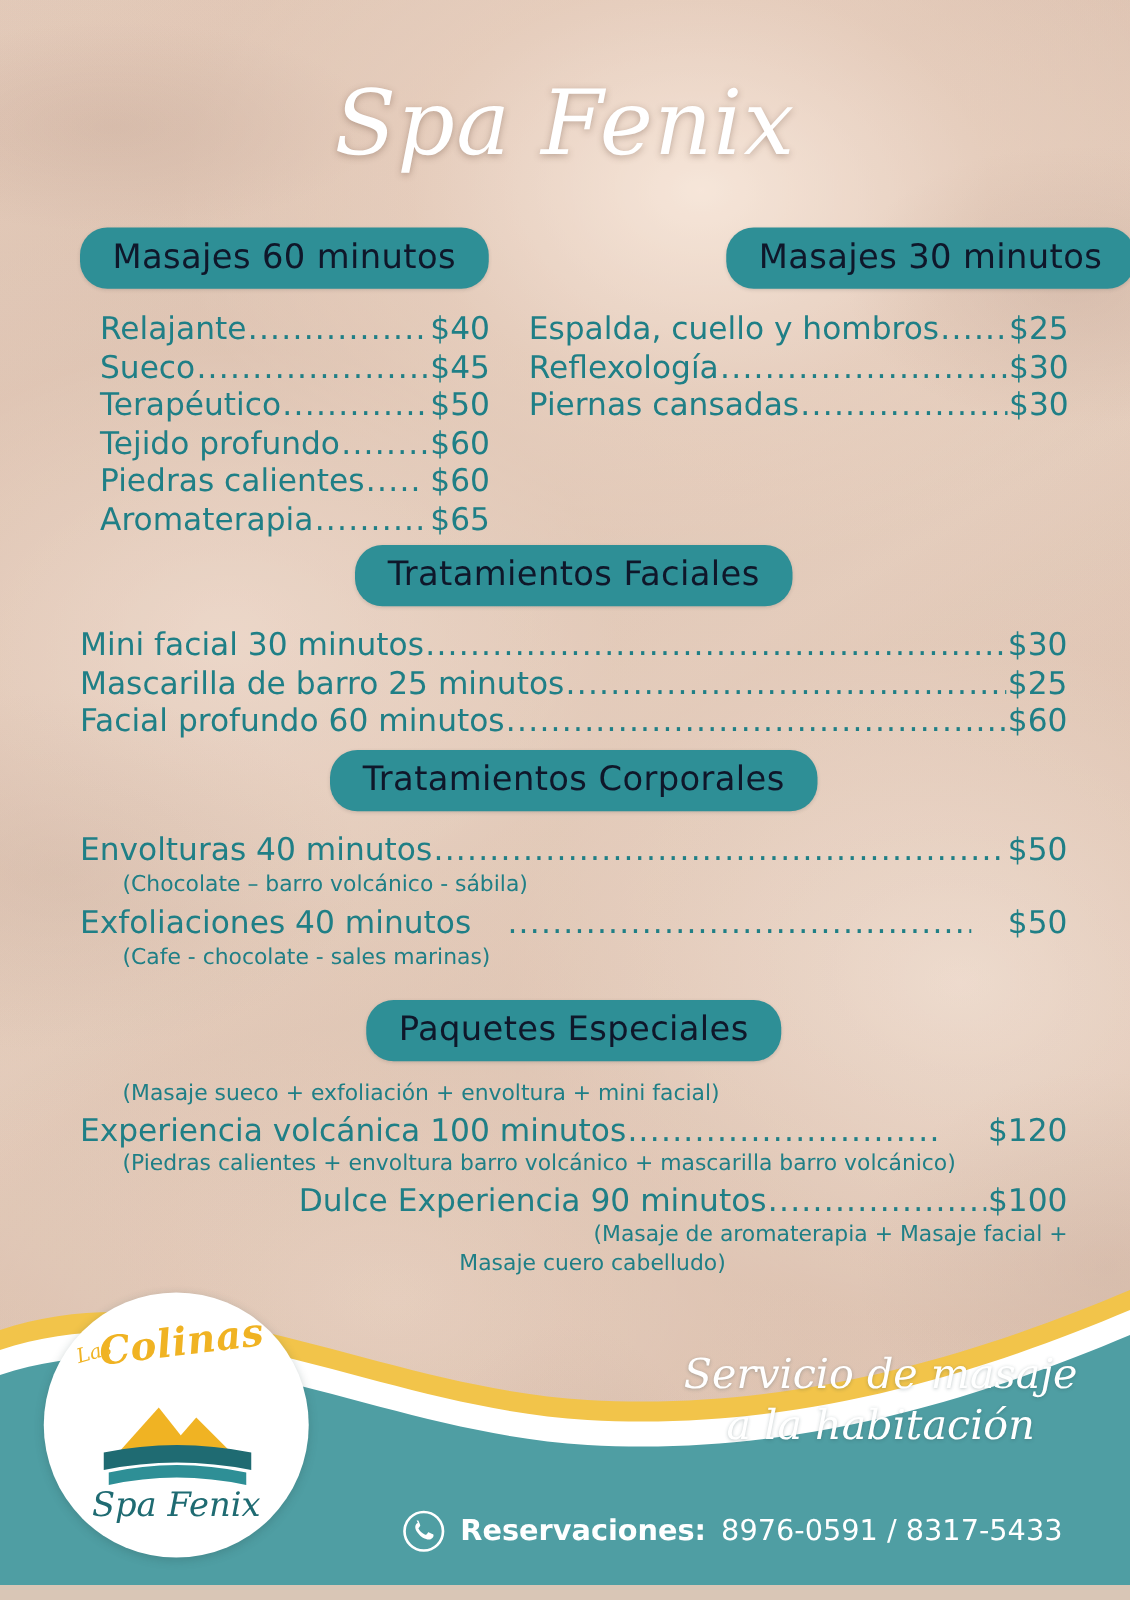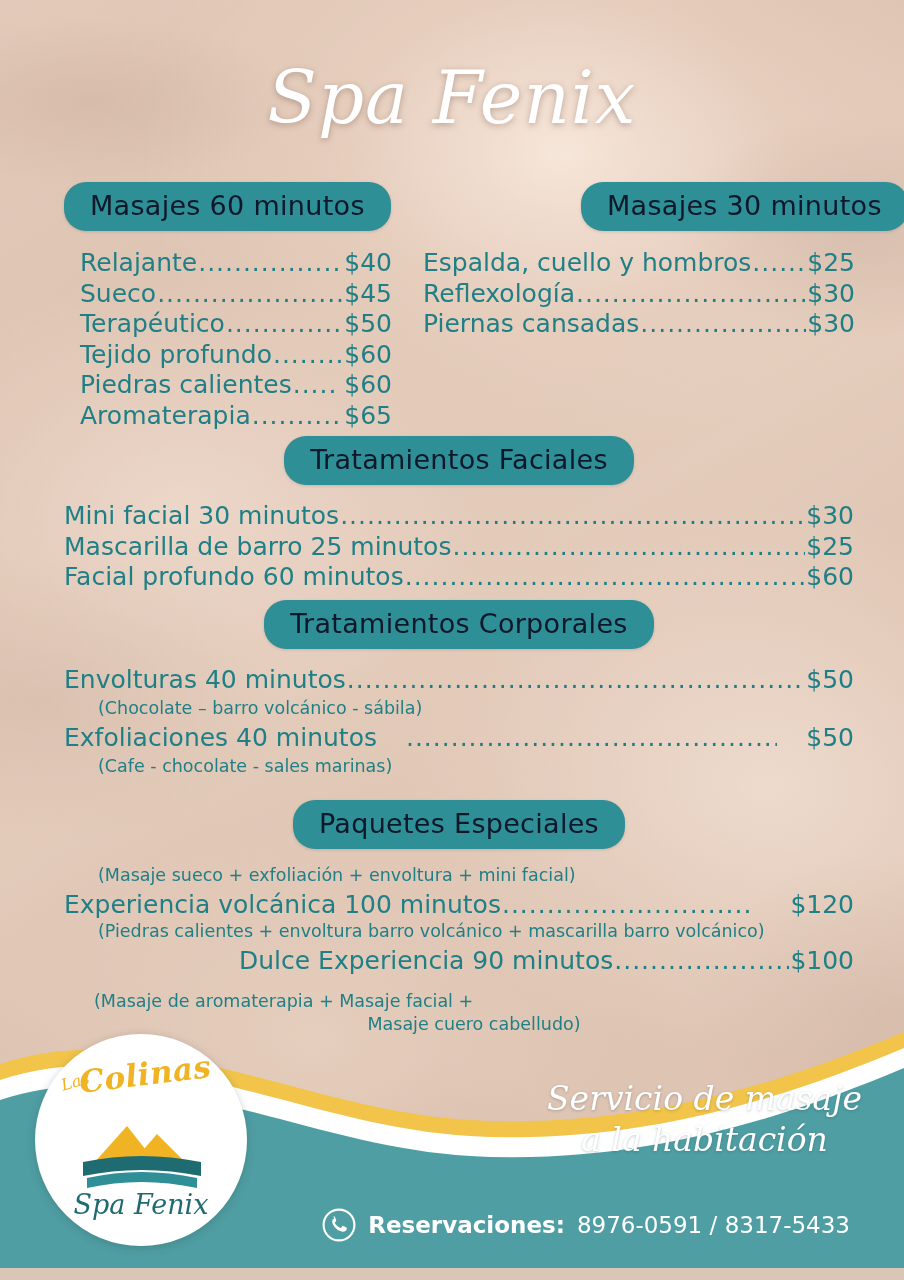--- a/index.html
+++ b/index.html
@@ -326,21 +326,21 @@
       <span class="name">Experiencia volcánica 100 minutos</span>
       <span class="dots">............................</span>
       <span class="price">$120</span>
     </div>
     <div class="sub" style="margin-left: 34px; margin-top: 1px;">(Piedras calientes + envoltura barro volcánico + mascarilla barro volcánico)</div>
     <div class="line" style="margin-top: 3px; margin-left: 175px;">
       <span class="name">Dulce Experiencia 90 minutos</span>
       <span class="dots">........................</span>
       <span class="price">$100</span>
     </div>
-    <div class="sub" style="text-align:left; margin-top: 14px; padding-left: 30px;">(Masaje de aromaterapia + Masaje facial +</div>
+    <div class="sub" style="text-align:right; margin-top: 1px; padding-left: 30px;">(Masaje de aromaterapia + Masaje facial +</div>
     <div class="sub" style="text-align:center; margin-top: 1px; padding-left: 30px;">Masaje cuero cabelludo)</div>
   </div>
 
   <svg class="wave" viewBox="0 0 904 300" preserveAspectRatio="none">
     <path d="M0,96 C150,46 300,142 470,152 C640,162 790,112 904,64 L904,300 L0,300 Z" fill="#f2c44a"></path>
     <path d="M0,112 C150,62 300,158 470,168 C640,178 790,128 904,80 L904,300 L0,300 Z" fill="#ffffff"></path>
     <path d="M0,132 C150,82 300,178 470,188 C640,198 790,148 904,100 L904,300 L0,300 Z" fill="#4f9ea3"></path>
   </svg>
 
   <div class="footer-script">

